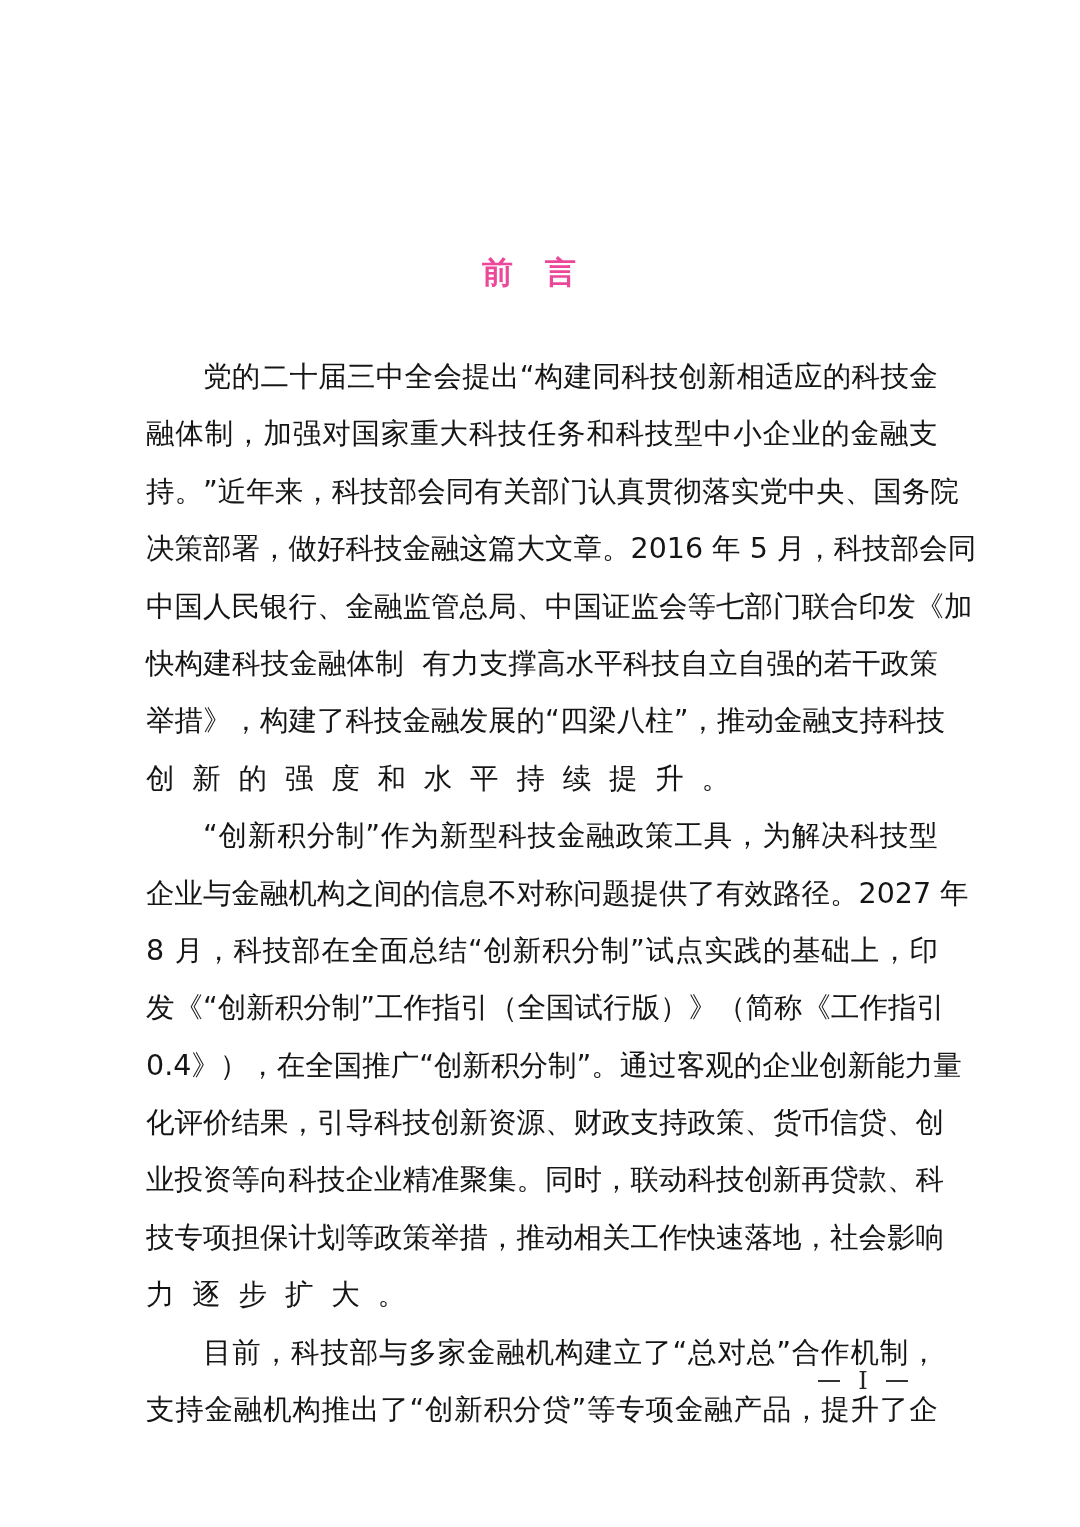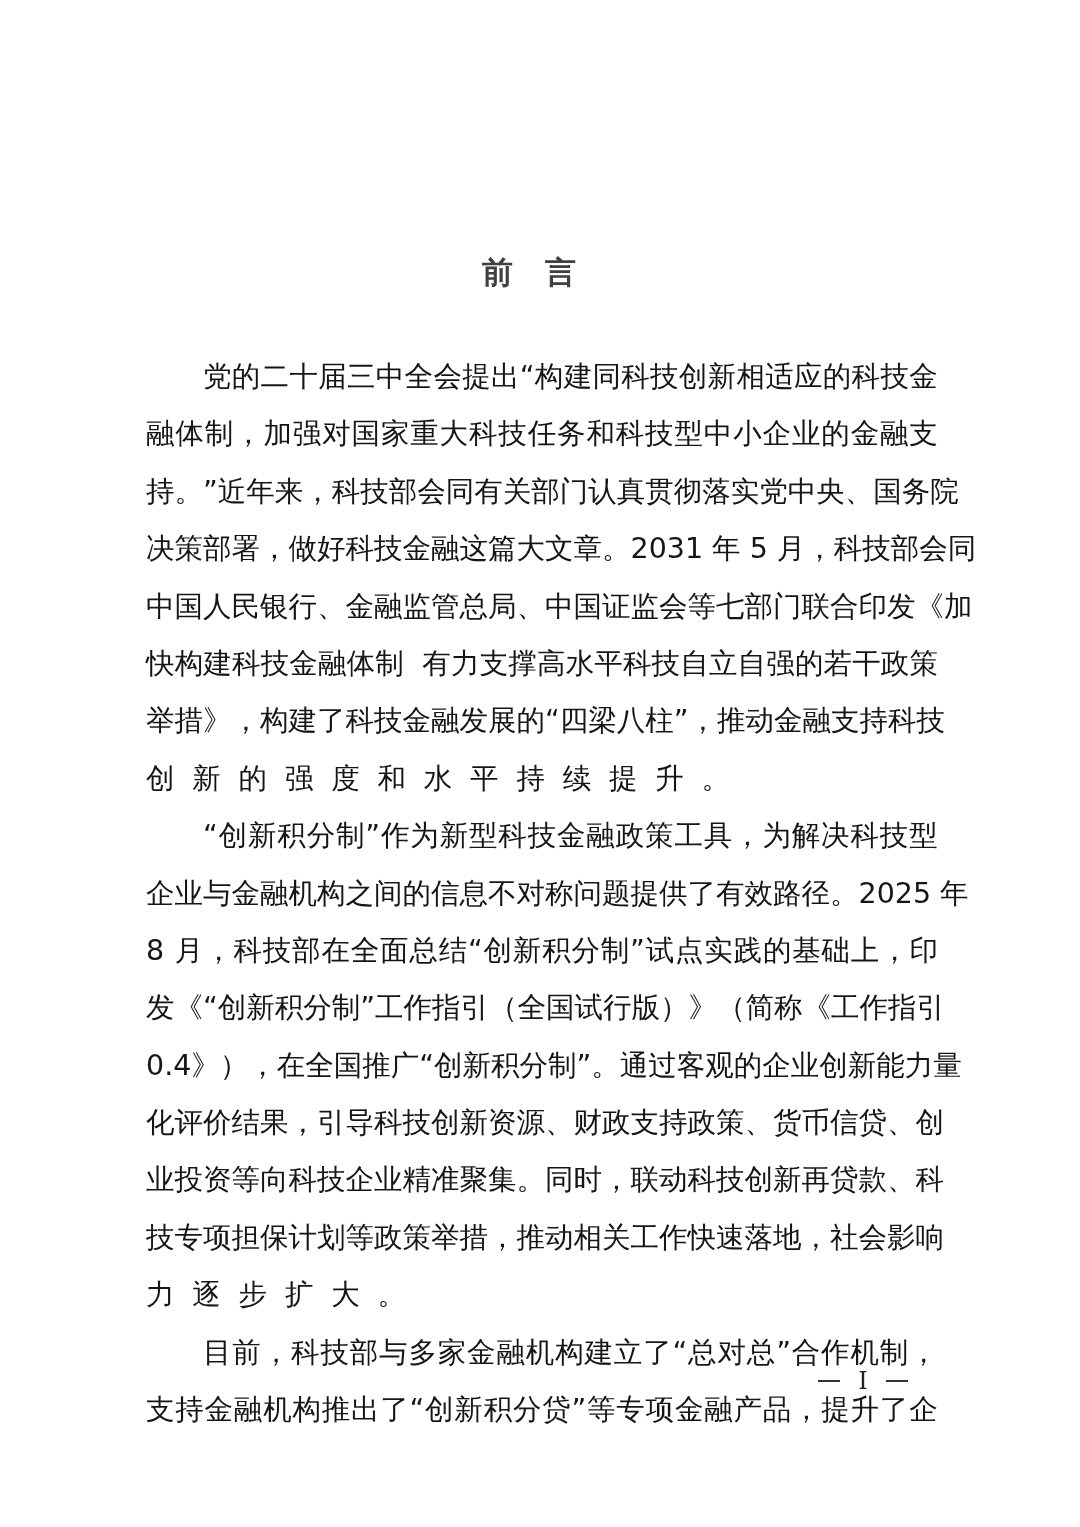--- a/index.html
+++ b/index.html
@@ -26,21 +26,21 @@
       position: absolute;
       top: 252px;
       left: 0;
       width: 1060px;
       text-align: center;
       font-size: 31px;
       font-weight: bold;
       letter-spacing: 2px;
       line-height: 40px;
       font-family: "DejaVu Sans", "Liberation Sans", sans-serif;
-      color: #404040;
+      color: #ec4899;
     }
     .title .gap {
       display: inline-block;
       width: 30px;
     }
     .body-text {
       position: absolute;
       left: 146px;
       top: 357px;
       width: 792px;
@@ -193,21 +193,21 @@
         <span class="ch">科</span>
         <span class="ch">技</span>
         <span class="ch">金</span>
         <span class="ch">融</span>
         <span class="ch">这</span>
         <span class="ch">篇</span>
         <span class="ch">大</span>
         <span class="ch">文</span>
         <span class="ch">章</span>
         <span class="ch">。</span>
-        <span class="ch">2031</span>
+        <span class="ch">2016</span>
         <span class="ch">&nbsp;</span>
         <span class="ch">年</span>
         <span class="ch">&nbsp;</span>
         <span class="ch">5</span>
         <span class="ch">&nbsp;</span>
         <span class="ch">月</span>
         <span class="ch">，</span>
         <span class="ch">科</span>
         <span class="ch">技</span>
         <span class="ch">部</span>
@@ -369,21 +369,21 @@
         <span class="ch">问</span>
         <span class="ch">题</span>
         <span class="ch">提</span>
         <span class="ch">供</span>
         <span class="ch">了</span>
         <span class="ch">有</span>
         <span class="ch">效</span>
         <span class="ch">路</span>
         <span class="ch">径</span>
         <span class="ch">。</span>
-        <span class="ch">2025</span>
+        <span class="ch">2027</span>
         <span class="ch">&nbsp;</span>
         <span class="ch">年</span>
       </div>
       <div class="line">
         <span class="ch">8</span>
         <span class="ch">&nbsp;</span>
         <span class="ch">月</span>
         <span class="ch">，</span>
         <span class="ch">科</span>
         <span class="ch">技</span>

